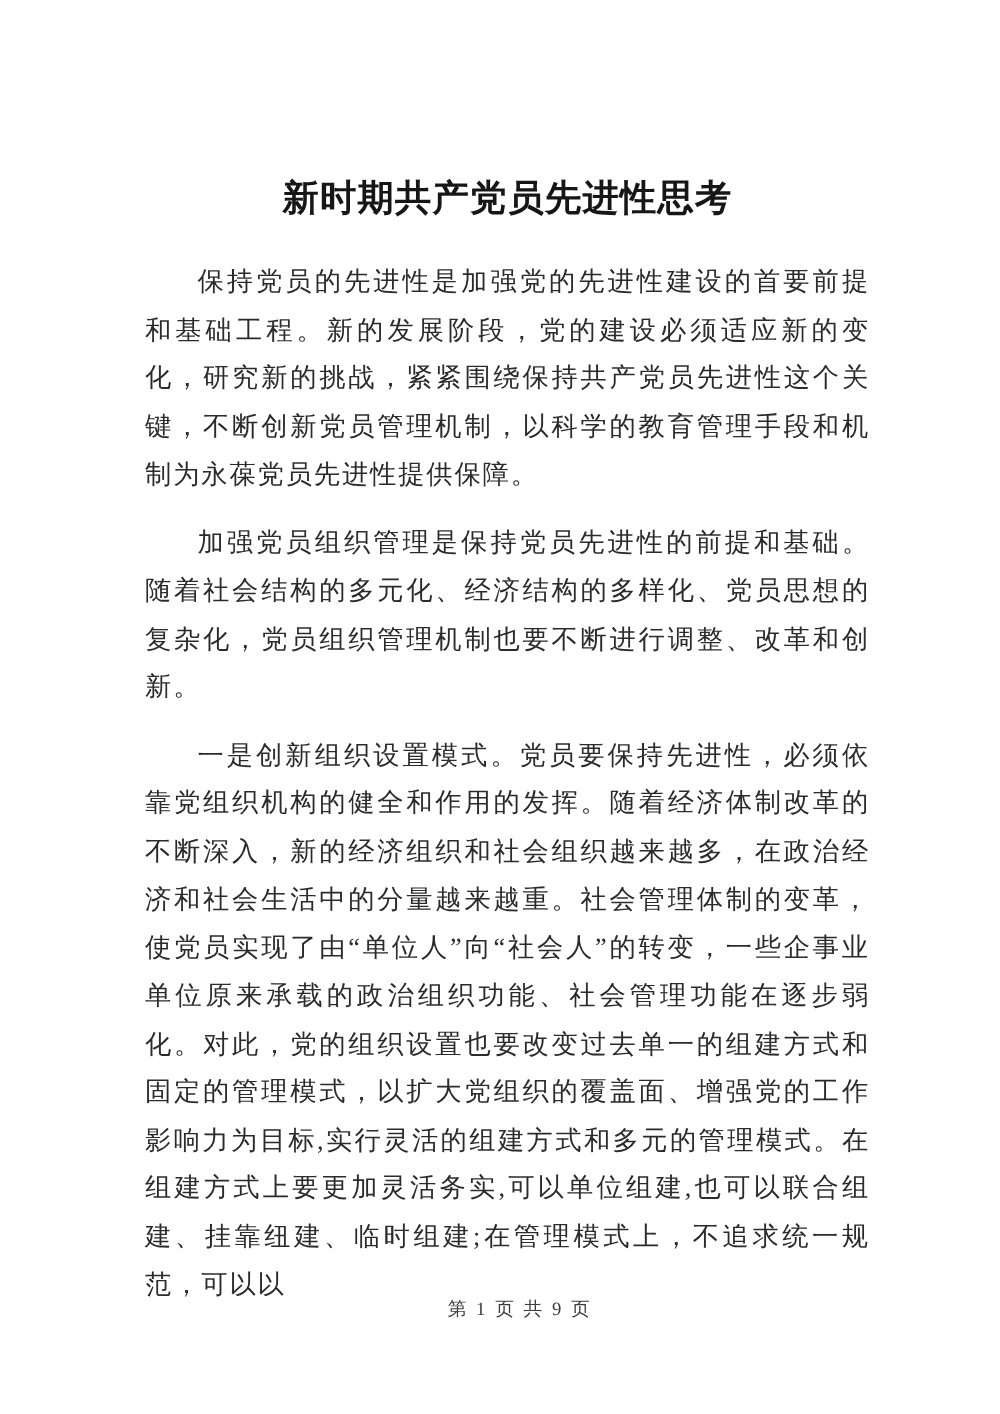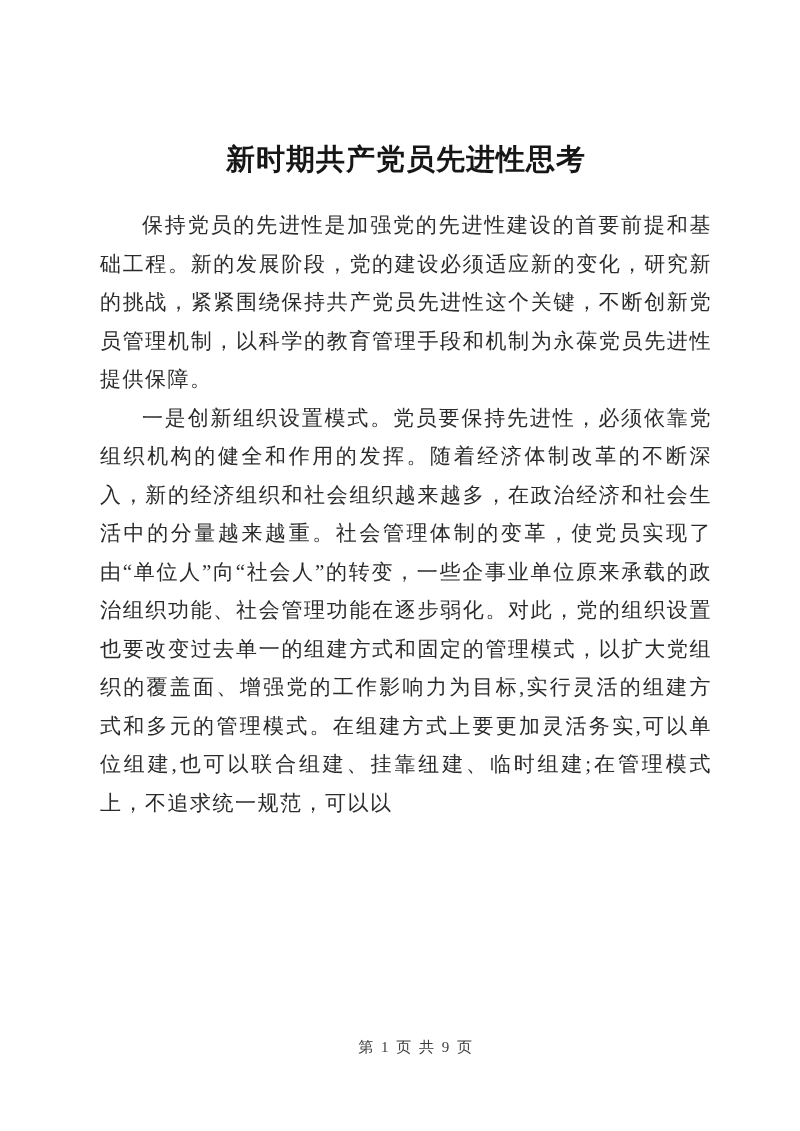--- a/index.html
+++ b/index.html
@@ -26,21 +26,21 @@
   .doc-title {
     margin: 0 0 26px 0;
     font-size: 29px;
     line-height: 42px;
     font-weight: bold;
     text-align: center;
     letter-spacing: 1px;
     color: #161616;
   }
   .doc-paragraph {
-    margin: 0;
+    margin: 16px;
     font-size: 21px;
     line-height: 38.5px;
     letter-spacing: 1.5px;
     text-align: justify;
     text-justify: inter-ideograph;
     text-indent: 2em;
     color: #2b2b2b;
   }
   .doc-footer {
     position: absolute;
@@ -53,16 +53,17 @@
     color: #3c3c3c;
   }
 </style>
 </head>
 <body>
 
 <div class="page">
   <div class="content">
     <h1 class="doc-title">新时期共产党员先进性思考</h1>
     <p class="doc-paragraph">保持党员的先进性是加强党的先进性建设的首要前提和基础工程。新的发展阶段，党的建设必须适应新的变化，研究新的挑战，紧紧围绕保持共产党员先进性这个关键，不断创新党员管理机制，以科学的教育管理手段和机制为永葆党员先进性提供保障。</p>
+    <p class="doc-paragraph">加强党员组织管理是保持党员先进性的前提和基础。随着社会结构的多元化、经济结构的多样化、党员思想的复杂化，党员组织管理机制也要不断进行调整、改革和创新。</p>
     <p class="doc-paragraph">一是创新组织设置模式。党员要保持先进性，必须依靠党组织机构的健全和作用的发挥。随着经济体制改革的不断深入，新的经济组织和社会组织越来越多，在政治经济和社会生活中的分量越来越重。社会管理体制的变革，使党员实现了由“单位人”向“社会人”的转变，一些企事业单位原来承载的政治组织功能、社会管理功能在逐步弱化。对此，党的组织设置也要改变过去单一的组建方式和固定的管理模式，以扩大党组织的覆盖面、增强党的工作影响力为目标,实行灵活的组建方式和多元的管理模式。在组建方式上要更加灵活务实,可以单位组建,也可以联合组建、挂靠纽建、临时组建;在管理模式上，不追求统一规范，可以以</p>
   </div>
   <div class="doc-footer">第 1 页 共 9 页</div>
 </div>
 
 </body></html>

